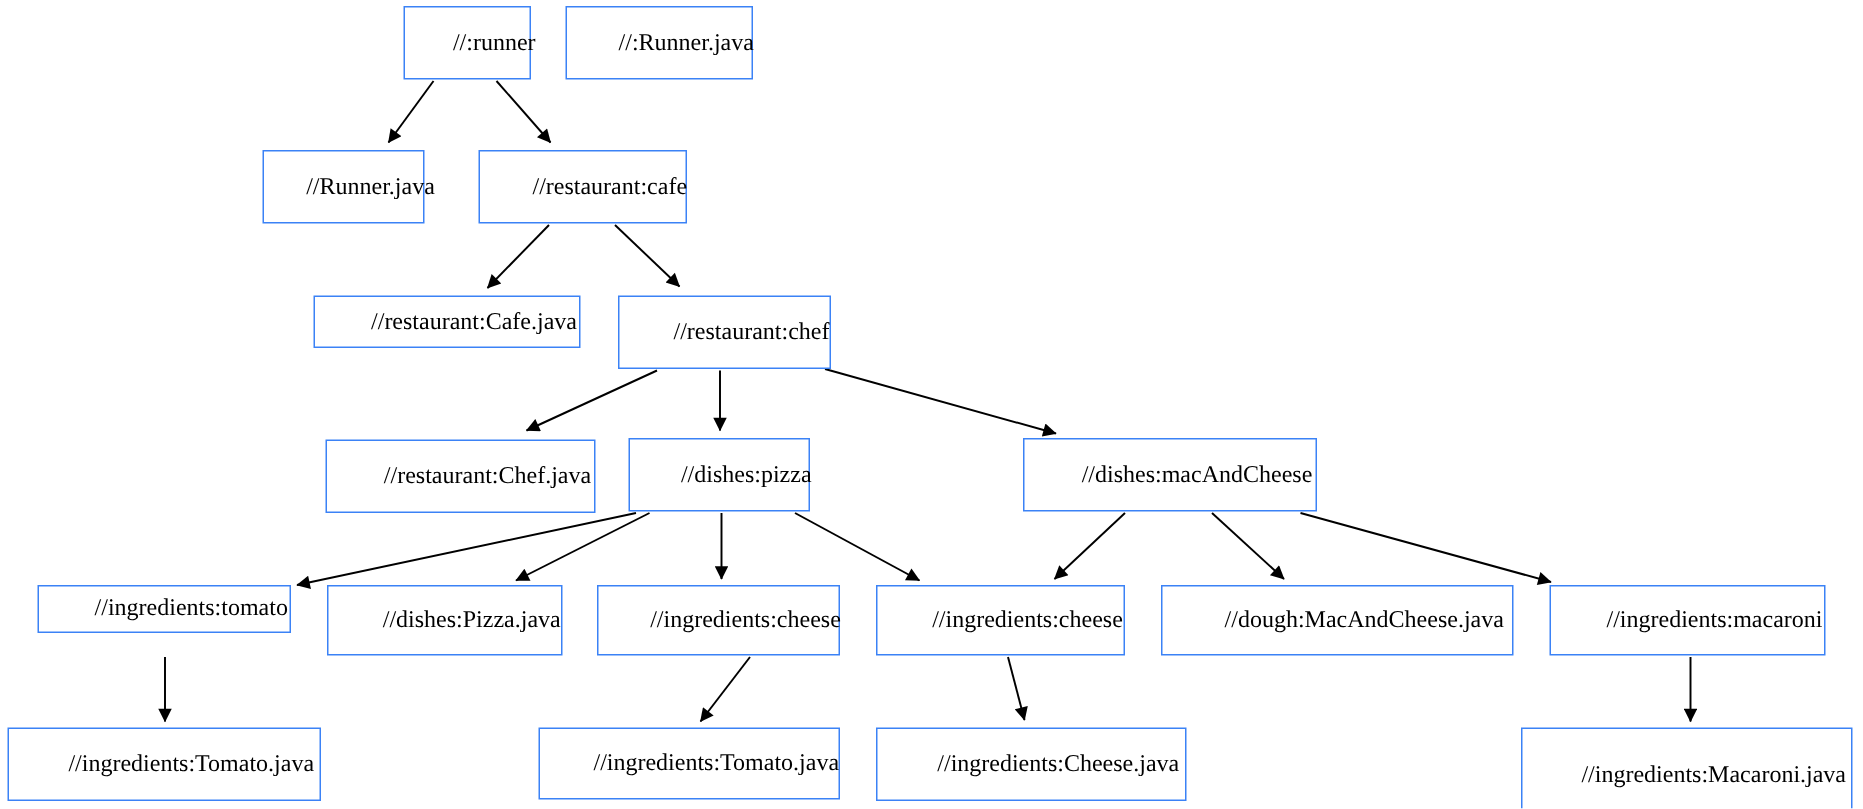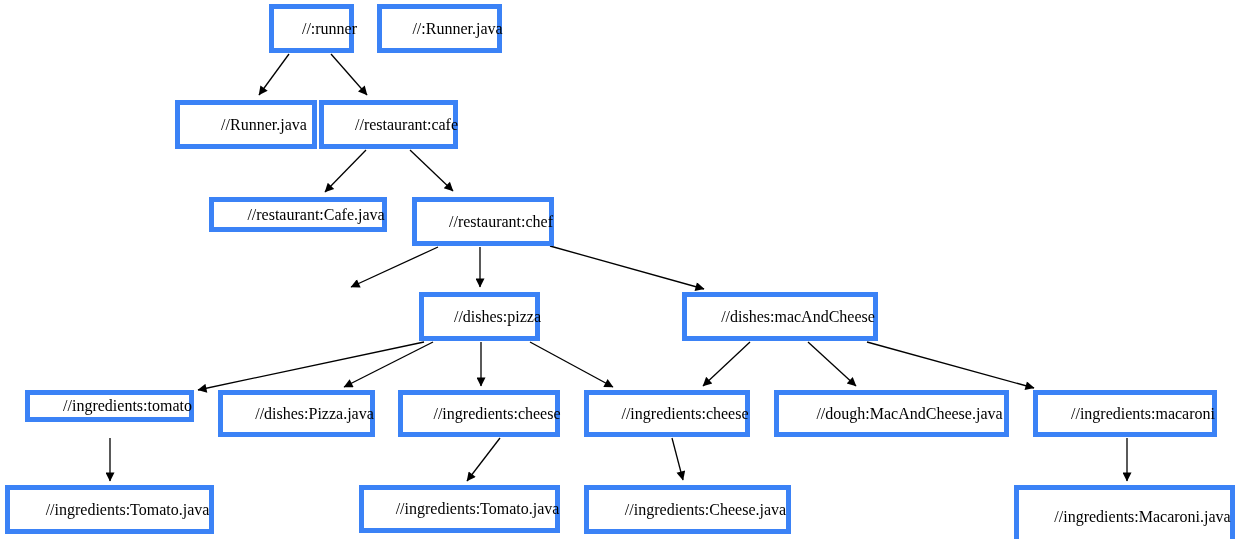--- a/index.html
+++ b/index.html
@@ -12,21 +12,21 @@
     overflow: hidden;
   }
   .edges {
     position: absolute;
     left: 0; top: 0;
     width: 1242px; height: 539px;
   }
   .node {
     position: absolute;
     box-sizing: border-box;
-    border: 5px solid #3b82f6;
+    border: 1px solid #3b82f6;
     background: #ffffff;
     color: #000000;
     font-size: 16px;
     display: flex;
     align-items: center;
     justify-content: center;
     white-space: nowrap;
     line-height: 1;
     padding-left: 36px;
   }
@@ -60,26 +60,27 @@
       <line x1="110" y1="438" x2="110" y2="481" marker-end="url(#arrow)"></line>
       <line x1="500" y1="438" x2="467" y2="481" marker-end="url(#arrow)"></line>
       <line x1="672" y1="438" x2="683" y2="480" marker-end="url(#arrow)"></line>
       <line x1="1127" y1="438" x2="1127" y2="481" marker-end="url(#arrow)"></line>
     </g>
   </svg>
 
   <div class="node" style="left:269px;  top:4px;   width:85px;  height:49px">//:runner</div>
   <div class="node" style="left:377px;  top:4px;   width:125px; height:49px">//:Runner.java</div>
 
-  <div class="node" style="left:175px;  top:100px; width:142px; height:49px">//Runner.java</div>
+  <div class="node" style="left:175px;  top:100px; width:108px; height:49px">//Runner.java</div>
   <div class="node" style="left:319px;  top:100px; width:139px; height:49px">//restaurant:cafe</div>
 
   <div class="node" style="left:209px;  top:197px; width:178px; height:35px">//restaurant:Cafe.java</div>
   <div class="node" style="left:412px;  top:197px; width:142px; height:49px">//restaurant:chef</div>
 
+  <div class="node" style="left:217px;  top:293px; width:180px; height:49px">//restaurant:Chef.java</div>
   <div class="node" style="left:419px;  top:292px; width:121px; height:49px">//dishes:pizza</div>
   <div class="node" style="left:682px;  top:292px; width:196px; height:49px">//dishes:macAndCheese</div>
 
   <div class="node" style="left:25px;   top:390px; width:169px; height:32px">//ingredients:tomato</div>
   <div class="node" style="left:218px;  top:390px; width:157px; height:47px">//dishes:Pizza.java</div>
   <div class="node" style="left:398px;  top:390px; width:162px; height:47px">//ingredients:cheese</div>
   <div class="node" style="left:584px;  top:390px; width:166px; height:47px">//ingredients:cheese</div>
   <div class="node" style="left:774px;  top:390px; width:235px; height:47px">//dough:MacAndCheese.java</div>
   <div class="node" style="left:1033px; top:390px; width:184px; height:47px">//ingredients:macaroni</div>
 

